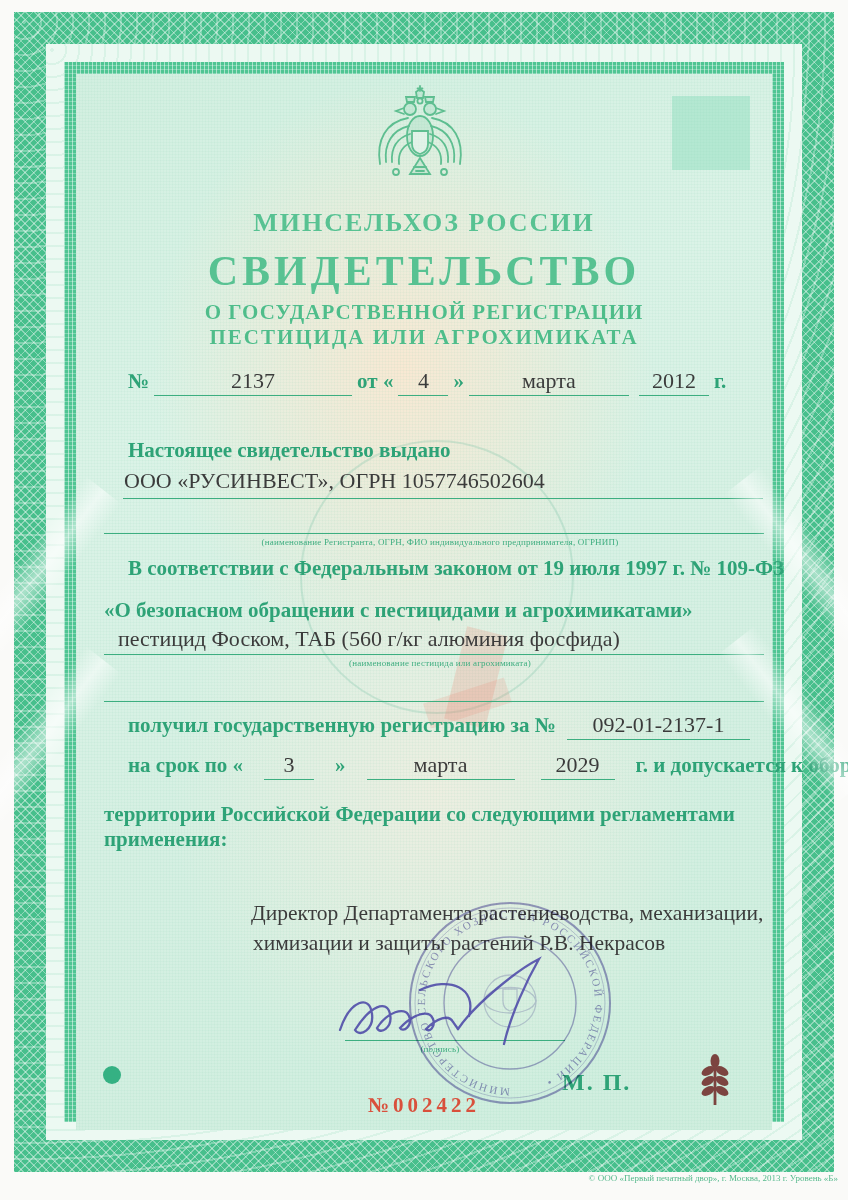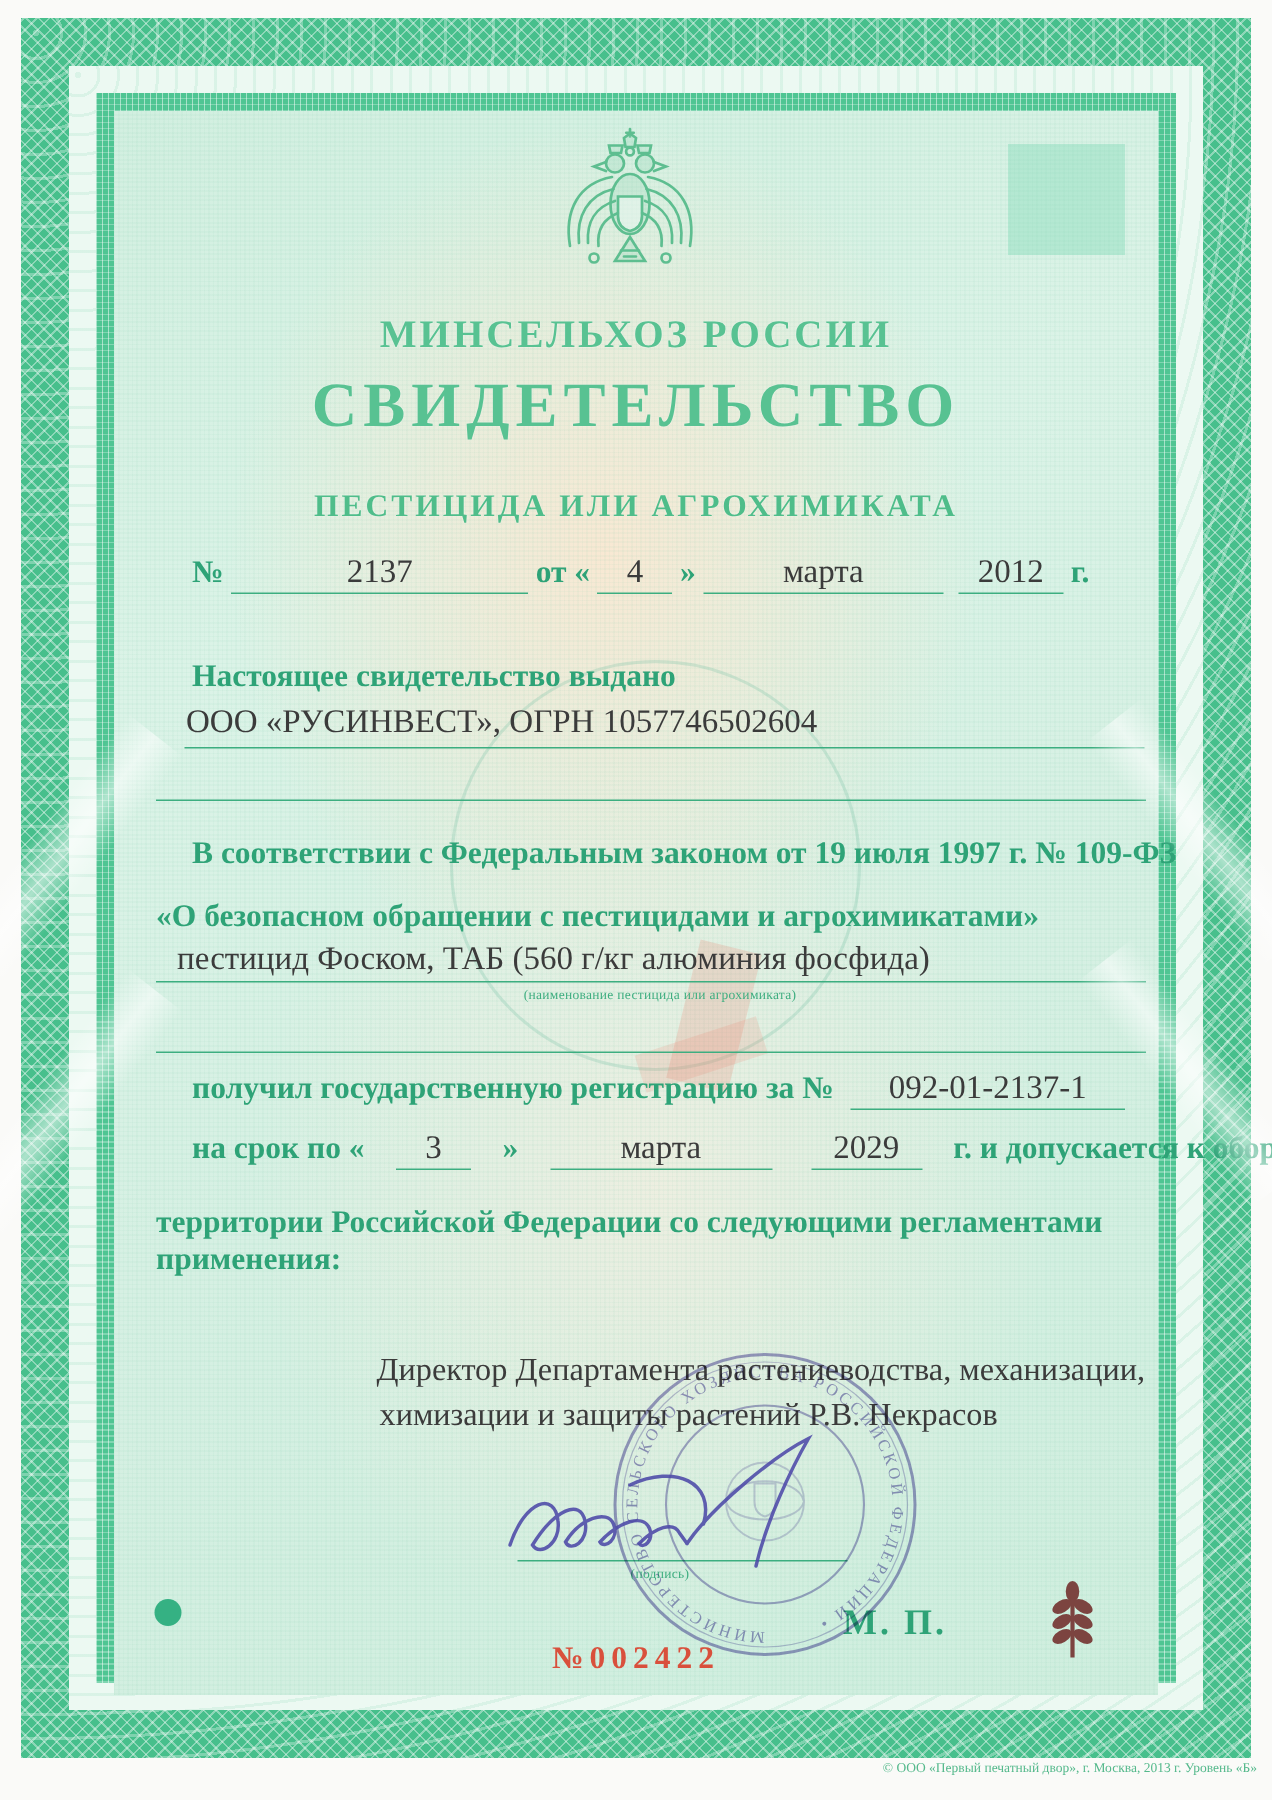--- a/index.html
+++ b/index.html
@@ -105,37 +105,39 @@
         <path d="M44,47 h16 v13 q0,8 -8,10 q-8,-2 -8,-10 z" fill="rgba(255,255,255,.45)"></path>
         <path d="M52,74 l-10,16 h20 z"></path>
         <path d="M46,83 h12 M48,87 h8" fill="none"></path>
         <circle cx="28" cy="88" r="3" fill="none"></circle>
         <circle cx="76" cy="88" r="3" fill="none"></circle>
       </g>
     </svg>
 
     <div class="abs center-row hdr ministry">МИНСЕЛЬХОЗ РОССИИ</div>
     <div class="abs center-row hdr title">СВИДЕТЕЛЬСТВО</div>
+    <div class="abs center-row hdr sub1">О ГОСУДАРСТВЕННОЙ РЕГИСТРАЦИИ</div>
     <div class="abs center-row hdr sub2">ПЕСТИЦИДА ИЛИ АГРОХИМИКАТА</div>
 
     <div class="row" style="top:368px;left:128px;">
       <span class="green glabel">№</span>
       <span class="seg" style="width:190px;"><span class="black">2137</span></span>
       <span class="green glabel">от «</span>
       <span class="seg" style="width:42px;"><span class="black">4</span></span>
       <span class="green glabel">»</span>
       <span class="seg" style="width:152px;"><span class="black">марта</span></span>
       <span class="seg" style="width:62px;"><span class="black">2012</span></span>
       <span class="green glabel">г.</span>
     </div>
 
     <div class="abs green" style="top:438px;left:128px;">Настоящее свидетельство выдано</div>
     <div class="abs black" style="top:468px;left:124px;">ООО «РУСИНВЕСТ», ОГРН 1057746502604</div>
     <div class="rule" style="top:498px;left:123px;width:640px;"></div>
     <div class="rule" style="top:533px;left:104px;width:660px;"></div>
+    <div class="caption" style="top:537px;left:130px;width:620px;">(наименование Регистранта, ОГРН, ФИО индивидуального предпринимателя, ОГРНИП)</div>
 
     <div class="abs green" style="top:556px;left:128px;">В соответствии с Федеральным законом от 19 июля 1997 г. № 109-ФЗ</div>
     <div class="abs green" style="top:598px;left:104px;">«О безопасном обращении с пестицидами и агрохимикатами»</div>
 
     <div class="abs black" style="top:626px;left:118px;">пестицид Фоском, ТАБ (560 г/кг алюминия фосфида)</div>
     <div class="rule" style="top:654px;left:104px;width:660px;"></div>
     <div class="caption" style="top:658px;left:130px;width:620px;">(наименование пестицида или агрохимиката)</div>
     <div class="rule" style="top:701px;left:104px;width:660px;"></div>
 
     <div class="row" style="top:712px;left:128px;width:622px;">

